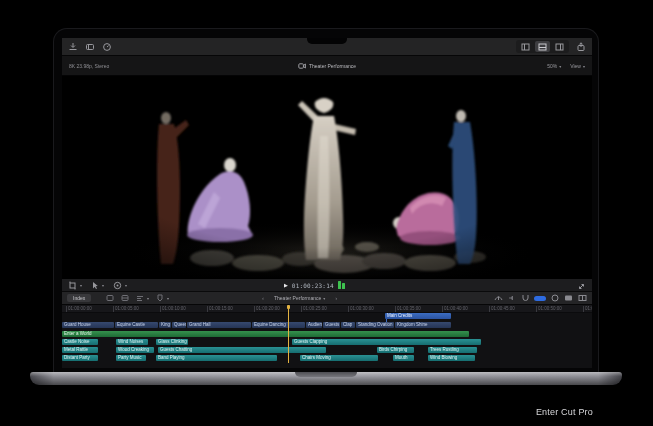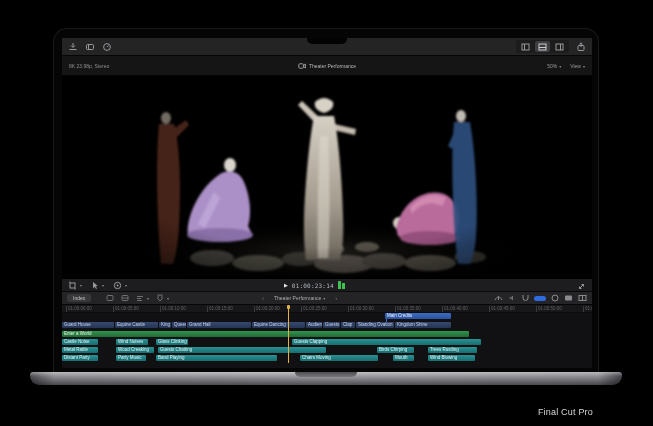--- a/index.html
+++ b/index.html
@@ -425,14 +425,14 @@
           <div style="position: absolute; left: 324px; top: 14px; width: 1px; height: 3px; background: rgb(60, 109, 194);"></div>
         </div>
 
       <div class="notch"></div>
     </div>
   </div>
 
   <div class="base">
     <div class="base-notch"></div>
   </div>
-  <div class="caption">Final Cut Pro</div>
+  <div class="caption">Enter Cut Pro</div>
 </div>
 
 </body></html>

